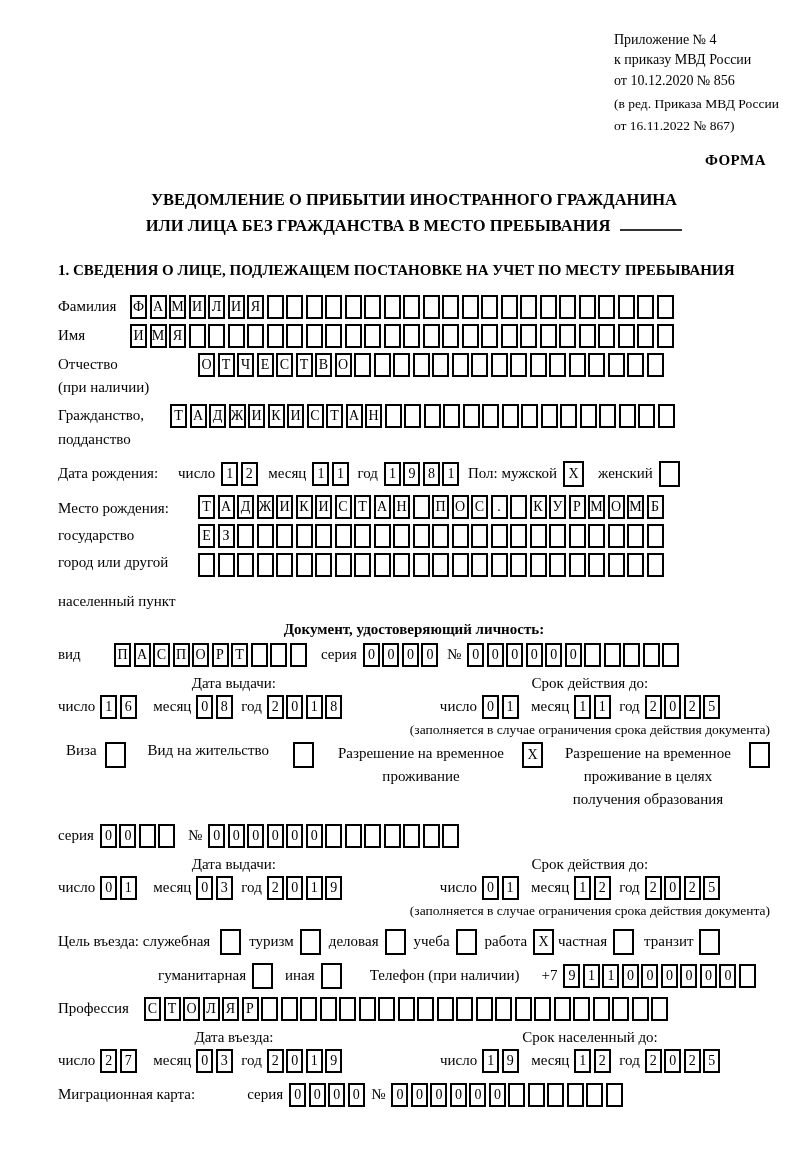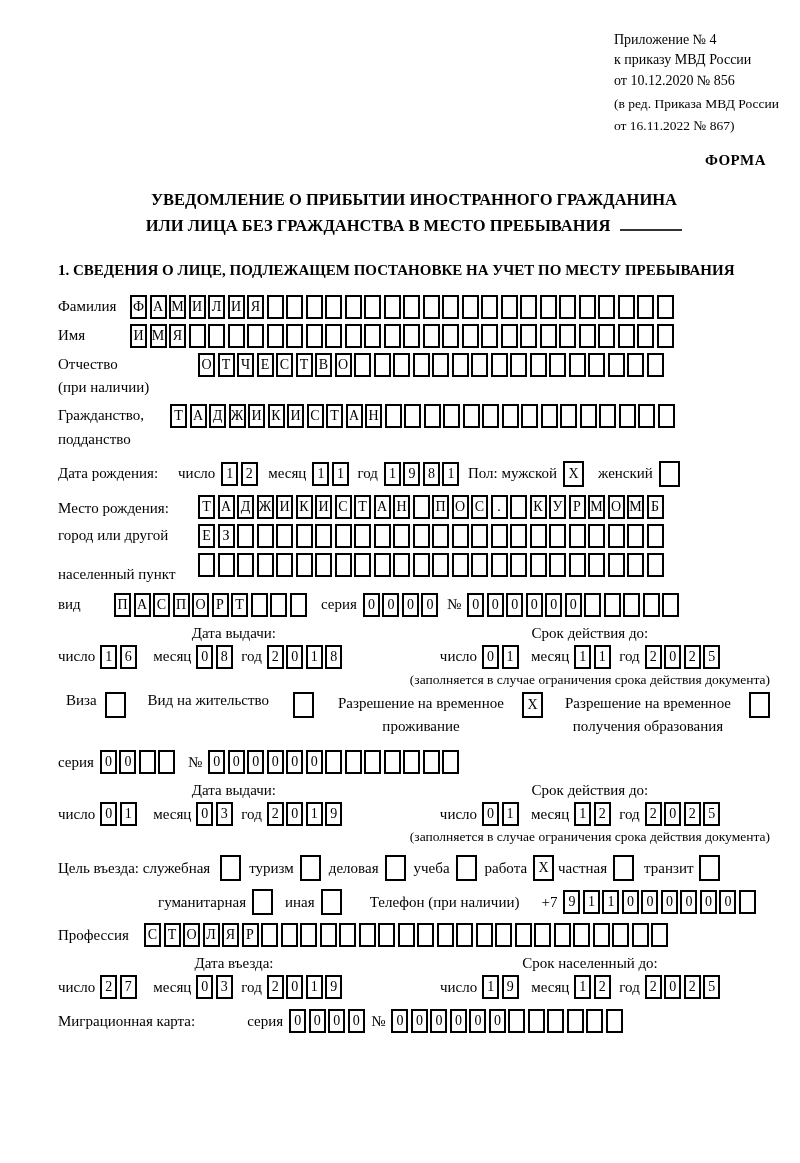--- a/index.html
+++ b/index.html
@@ -242,20 +242,21 @@
       </span>
     <span class="lbl" style="margin-left:14px;">женский</span>
     <span class="cells cb">
         <span class="cell"></span>
       </span>
   </div>
 
   <div class="row" style="align-items:flex-start;margin-top:8px;">
     <span class="label-col" style="width:140px;line-height:1.8;">
       <span style="display:block;">Место рождения:</span>
+      <span style="display:block;">государство</span>
       <span style="display:block;">город или другой</span>
       <span style="display:block;margin-top:12px;">населенный пункт</span>
     </span>
     <span>
       <span class="cells" style="display:flex;margin-bottom:5px;">
           <span class="cell">Т</span>
           <span class="cell">А</span>
           <span class="cell">Д</span>
           <span class="cell">Ж</span>
           <span class="cell">И</span>
@@ -327,20 +328,21 @@
           <span class="cell"></span>
           <span class="cell"></span>
           <span class="cell"></span>
           <span class="cell"></span>
           <span class="cell"></span>
           <span class="cell"></span>
         </span>
     </span>
   </div>
 
+  <div class="center-bold">Документ, удостоверяющий личность:</div>
 
   <div class="row">
     <span class="lbl" style="width:50px;">вид</span>
     <span class="cells">
         <span class="cell">П</span>
         <span class="cell">А</span>
         <span class="cell">С</span>
         <span class="cell">П</span>
         <span class="cell">О</span>
         <span class="cell">Р</span>
@@ -439,20 +441,21 @@
         <span style="display:block;">Разрешение на временное</span>
         <span style="display:block;">проживание</span>
       </span>
       <span class="cells cb" style="margin-left:10px;">
           <span class="cell">X</span>
         </span>
     </span>
     <span class="cbitem" style="margin-left:22px;">
       <span class="multiline txt">
         <span style="display:block;">Разрешение на временное</span>
+        <span style="display:block;">проживание в целях</span>
         <span style="display:block;">получения образования</span>
       </span>
       <span class="cells cb" style="margin-left:10px;">
           <span class="cell"></span>
         </span>
     </span>
   </div>
 
   <div class="row" style="margin-top:12px;">
     <span class="lbl">серия</span>

